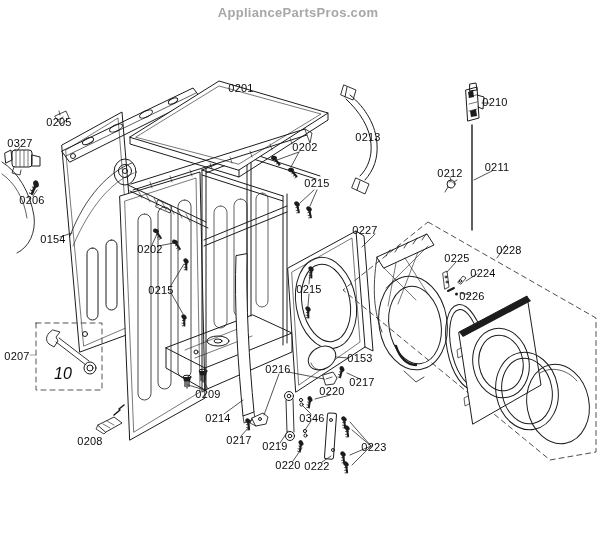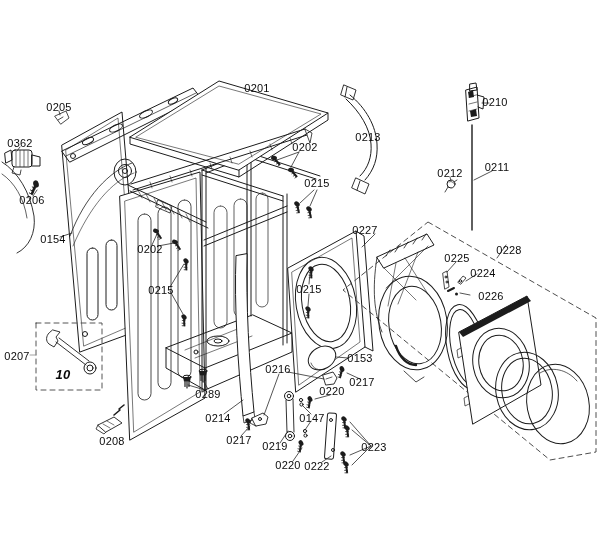--- a/index.html
+++ b/index.html
@@ -11,28 +11,29 @@
     position:absolute;left:298px;top:5px;transform:translateX(-50%);
     font-size:13px;font-weight:600;letter-spacing:.3px;color:#a7a7aa;
     white-space:nowrap;
   }
   .art{position:absolute;left:0;top:0;}
   .part-label{
     position:absolute;transform:translate(-50%,-50%);
     font-size:11px;color:#0a0a0a;letter-spacing:.2px;white-space:nowrap;
   }
   .wrench-size{
-    font-size:13px;font-weight:bold;font-style:italic;
+    font-size:16px;font-weight:normal;font-style:italic;
   }
 </style>
 </head>
 <body>
 
 <div class="stage">
 
+  <div class="watermark">AppliancePartsPros.com</div>
 
   <svg class="art" width="600" height="536" viewBox="0 0 600 536" fill="none" stroke="#1c1c1c" stroke-width="1" stroke-linecap="round" stroke-linejoin="round">
 
     <defs>
       <g id="scr">
         <ellipse cx="0" cy="0" rx="3" ry="2.2" fill="#1c1c1c" stroke="none"></ellipse>
         <path d="M0 0 L6.5 5" stroke-width="2"></path>
         <path d="M1.5 3.5 L3.5 1.5 M3.5 5.5 L5.5 3.5 M5.5 7 L7.5 5" stroke-width="0.7"></path>
       </g>
       <g id="bolt">
@@ -300,48 +301,48 @@
       <path d="M477 274 L466 281"></path>
       <path d="M456 262 L447 272"></path>
       <path d="M470 295 L460 293"></path>
       <path d="M375 234 L362 247"></path>
       <path d="M506 245 L497 258"></path>
       <path d="M205 390 L188 385 M208 389 L204 382"></path>
       <path d="M30 355 L36 355" stroke="#8a8a8a"></path>
     </g>
   </svg>
 
-  <span class="part-label" style="left:257px;top:88px">0201</span>
+  <span class="part-label" style="left:241px;top:88px">0201</span>
   <span class="part-label" style="left:305px;top:147px">0202</span>
   <span class="part-label" style="left:150px;top:249px">0202</span>
   <span class="part-label" style="left:53px;top:239px">0154</span>
-  <span class="part-label" style="left:20px;top:143px">0362</span>
-  <span class="part-label" style="left:59px;top:107px">0205</span>
+  <span class="part-label" style="left:20px;top:143px">0327</span>
+  <span class="part-label" style="left:59px;top:122px">0205</span>
   <span class="part-label" style="left:32px;top:200px">0206</span>
   <span class="part-label" style="left:17px;top:356px">0207</span>
-  <span class="part-label" style="left:112px;top:441px">0208</span>
-  <span class="part-label" style="left:208px;top:394px">0289</span>
+  <span class="part-label" style="left:90px;top:441px">0208</span>
+  <span class="part-label" style="left:208px;top:394px">0209</span>
   <span class="part-label" style="left:495px;top:102px">0210</span>
   <span class="part-label" style="left:497px;top:167px">0211</span>
   <span class="part-label" style="left:450px;top:173px">0212</span>
   <span class="part-label" style="left:368px;top:137px">0213</span>
   <span class="part-label" style="left:218px;top:418px">0214</span>
   <span class="part-label" style="left:317px;top:183px">0215</span>
   <span class="part-label" style="left:161px;top:290px">0215</span>
   <span class="part-label" style="left:309px;top:289px">0215</span>
   <span class="part-label" style="left:278px;top:369px">0216</span>
   <span class="part-label" style="left:362px;top:382px">0217</span>
   <span class="part-label" style="left:239px;top:440px">0217</span>
   <span class="part-label" style="left:360px;top:358px">0153</span>
   <span class="part-label" style="left:275px;top:446px">0219</span>
   <span class="part-label" style="left:332px;top:391px">0220</span>
   <span class="part-label" style="left:288px;top:465px">0220</span>
-  <span class="part-label" style="left:312px;top:418px">0147</span>
+  <span class="part-label" style="left:312px;top:418px">0346</span>
   <span class="part-label" style="left:317px;top:466px">0222</span>
   <span class="part-label" style="left:374px;top:447px">0223</span>
   <span class="part-label" style="left:483px;top:273px">0224</span>
   <span class="part-label" style="left:457px;top:258px">0225</span>
-  <span class="part-label" style="left:491px;top:296px">0226</span>
+  <span class="part-label" style="left:472px;top:296px">0226</span>
   <span class="part-label" style="left:365px;top:230px">0227</span>
   <span class="part-label" style="left:509px;top:250px">0228</span>
   <span class="part-label wrench-size" style="left:63px;top:374px">10</span>
 
 </div>
 
 </body></html>

